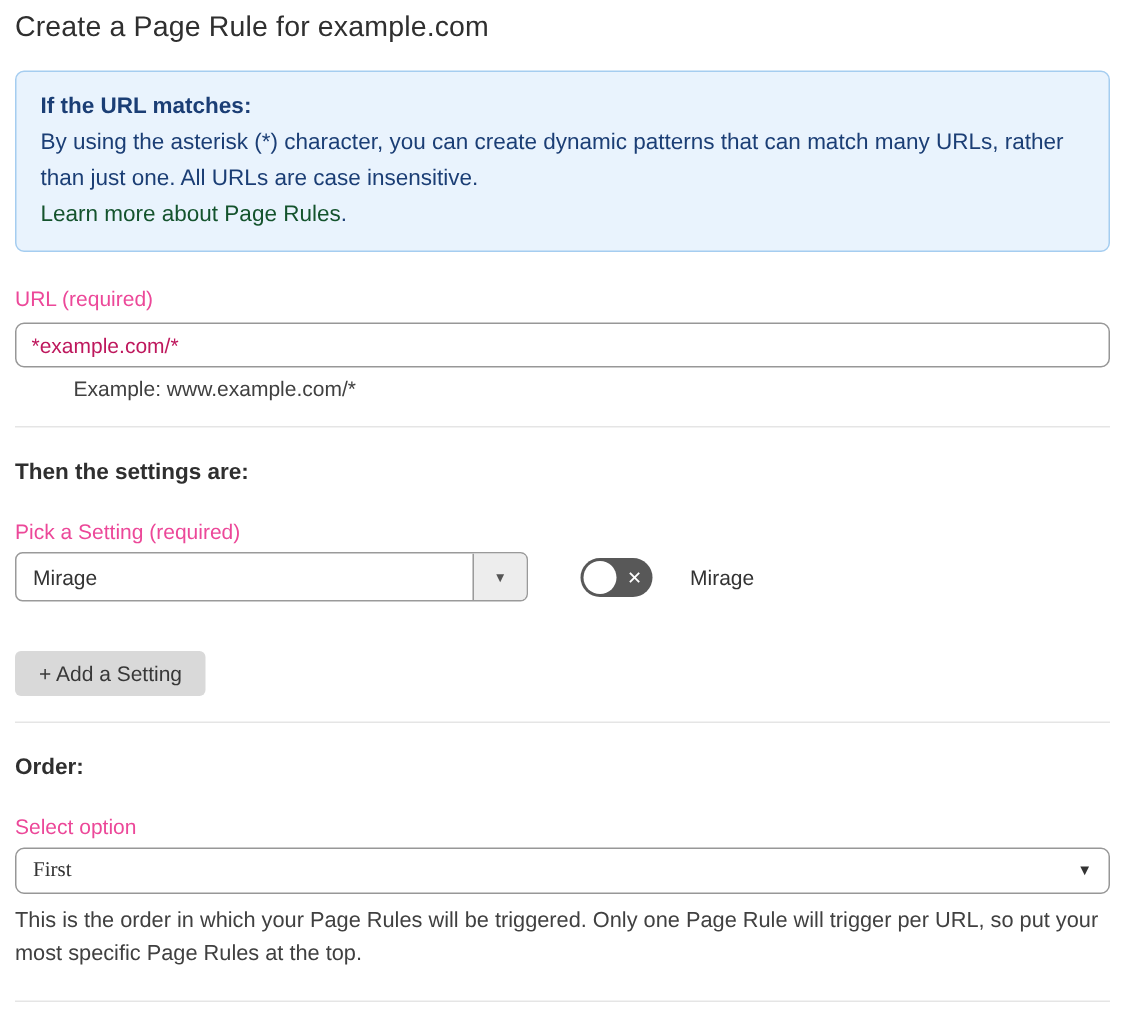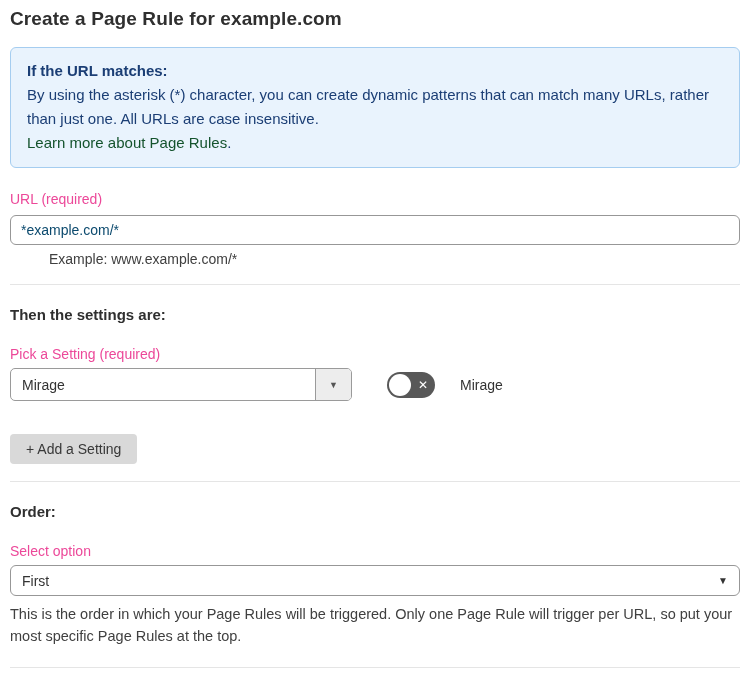--- a/index.html
+++ b/index.html
@@ -8,21 +8,21 @@
     width: 750px;
     height: 684px;
     font-family: "Liberation Sans", "DejaVu Sans", sans-serif;
     color: #404040;
     overflow: hidden;
   }
   .container { padding: 8px 10px 0 10px; }
 
   .page-title {
     font-size: 19px;
-    font-weight: bold;
+    font-weight: normal;
     color: #2f2f2f;
     letter-spacing: 0.1px;
   }
 
   .info-box {
     margin-top: 17px;
     background: #e9f3fd;
     border: 1px solid #a5cdf0;
     border-radius: 6px;
     padding: 11px 16px 12px 16px;
@@ -45,21 +45,21 @@
   .url-input {
     display: block;
     width: 730px;
     height: 30px;
     margin-top: 8px;
     border: 1px solid #979797;
     border-radius: 6px;
     padding: 0 10px;
     font-family: "Liberation Sans", "DejaVu Sans", sans-serif;
     font-size: 14px;
-    color: #0c4a6e;
+    color: #be185d;
     background: #ffffff;
     outline: none;
   }
 
   .helper-text {
     margin-top: 6px;
     font-size: 14px;
     color: #404040;
     margin-left: 39px;
   }
@@ -177,20 +177,21 @@
     background: #ffffff;
     display: flex;
     align-items: center;
     padding: 0 11px;
     cursor: pointer;
   }
   .order-select-value {
     flex: 1;
     font-size: 14px;
     color: #333333;
+    font-family: Liberation Serif, serif;
   }
   .order-select-arrow {
     color: #333333;
     font-size: 10px;
   }
 
   .order-helper {
     margin-top: 7px;
     font-size: 14.5px;
     line-height: 22px;

